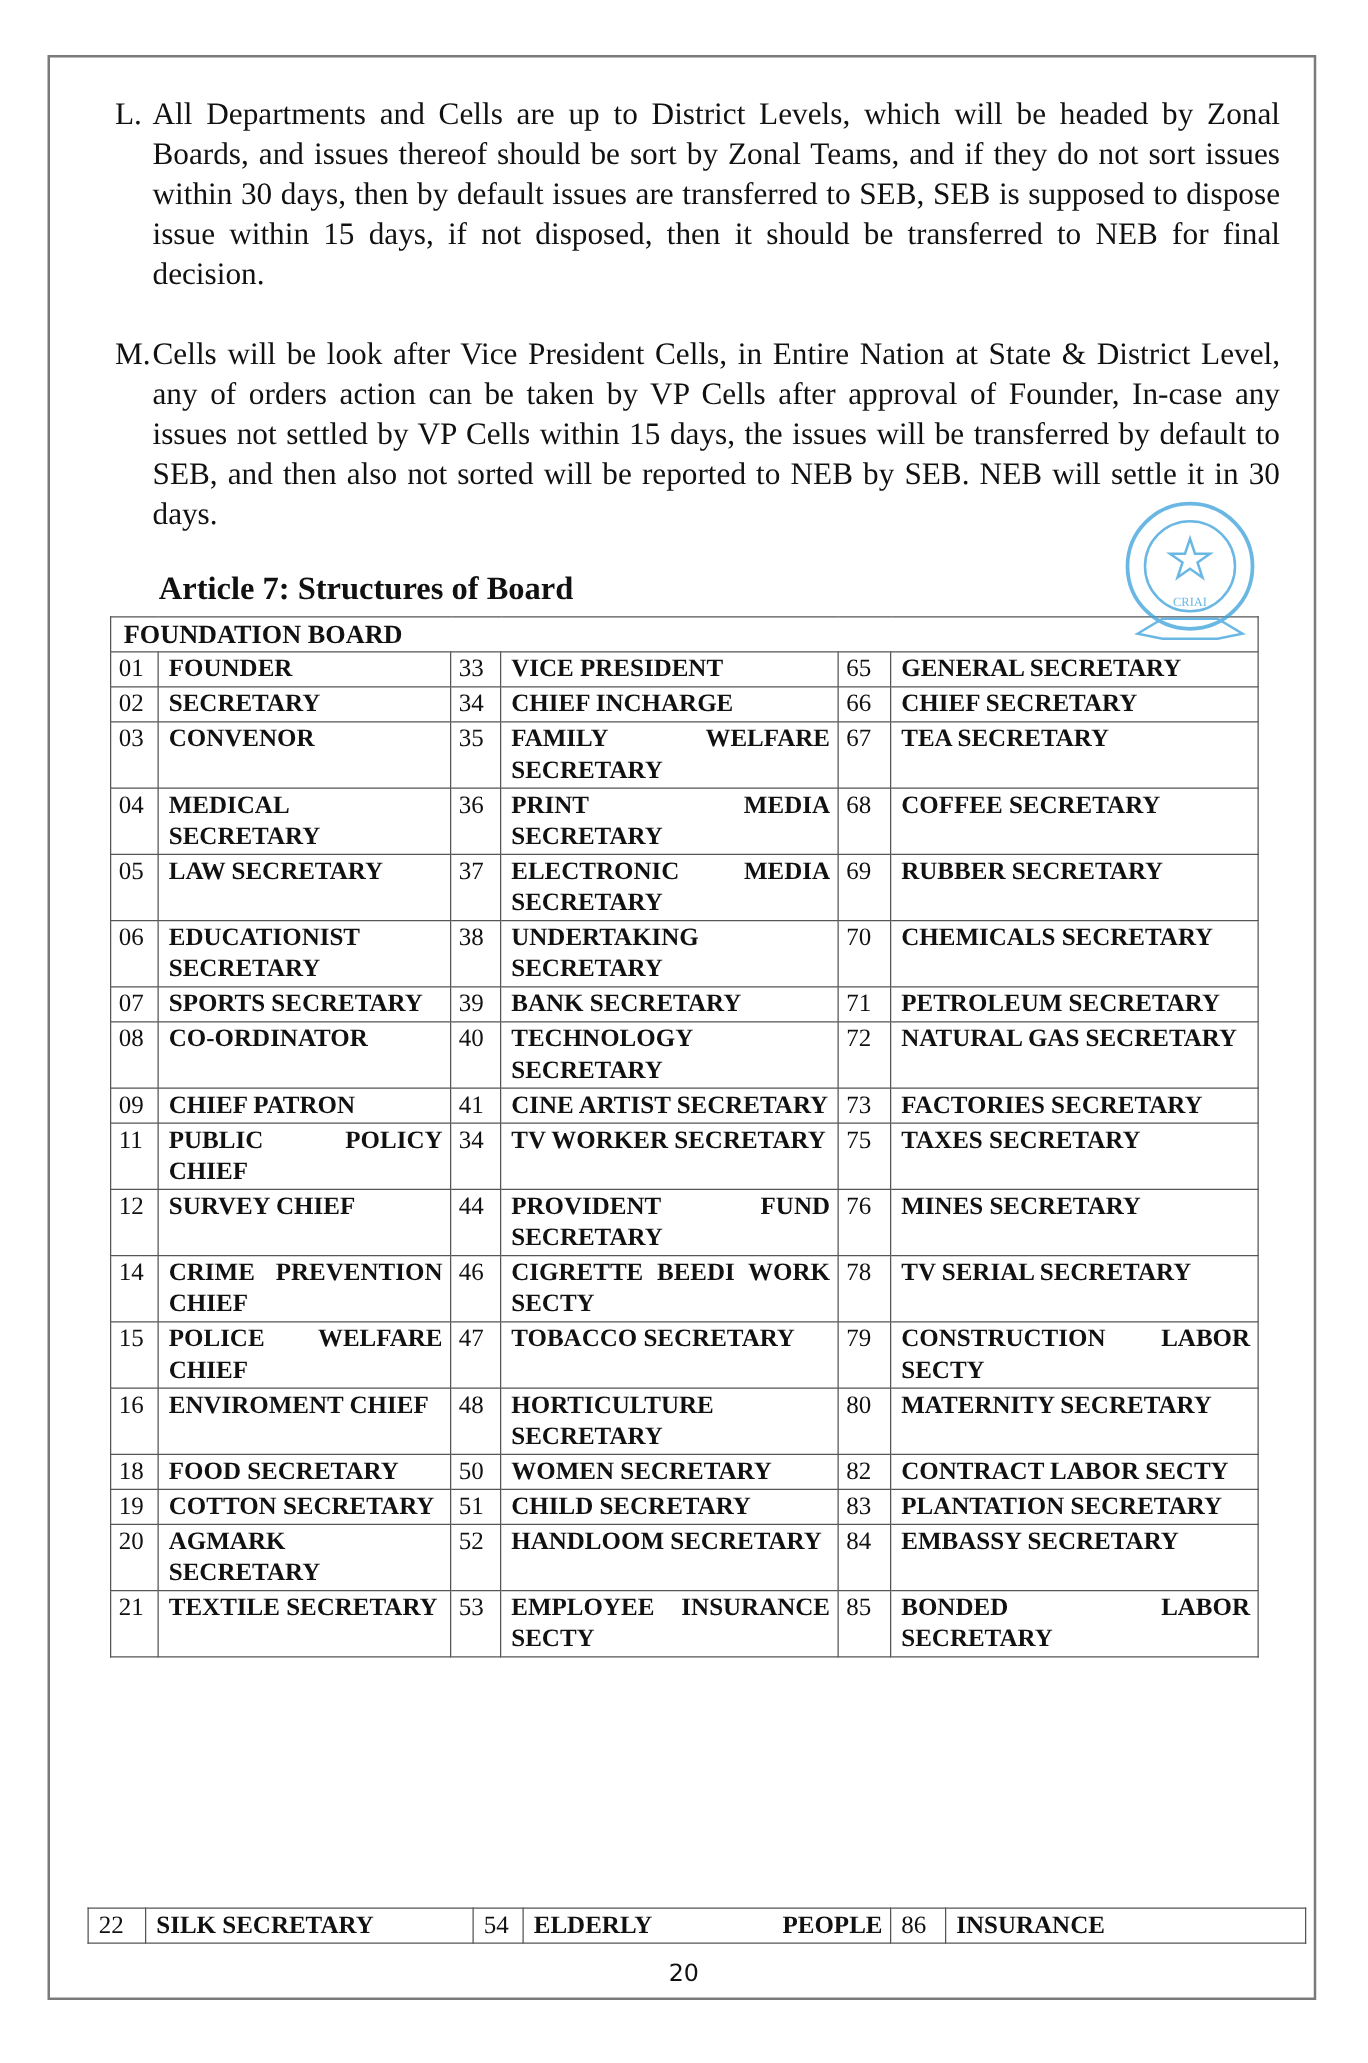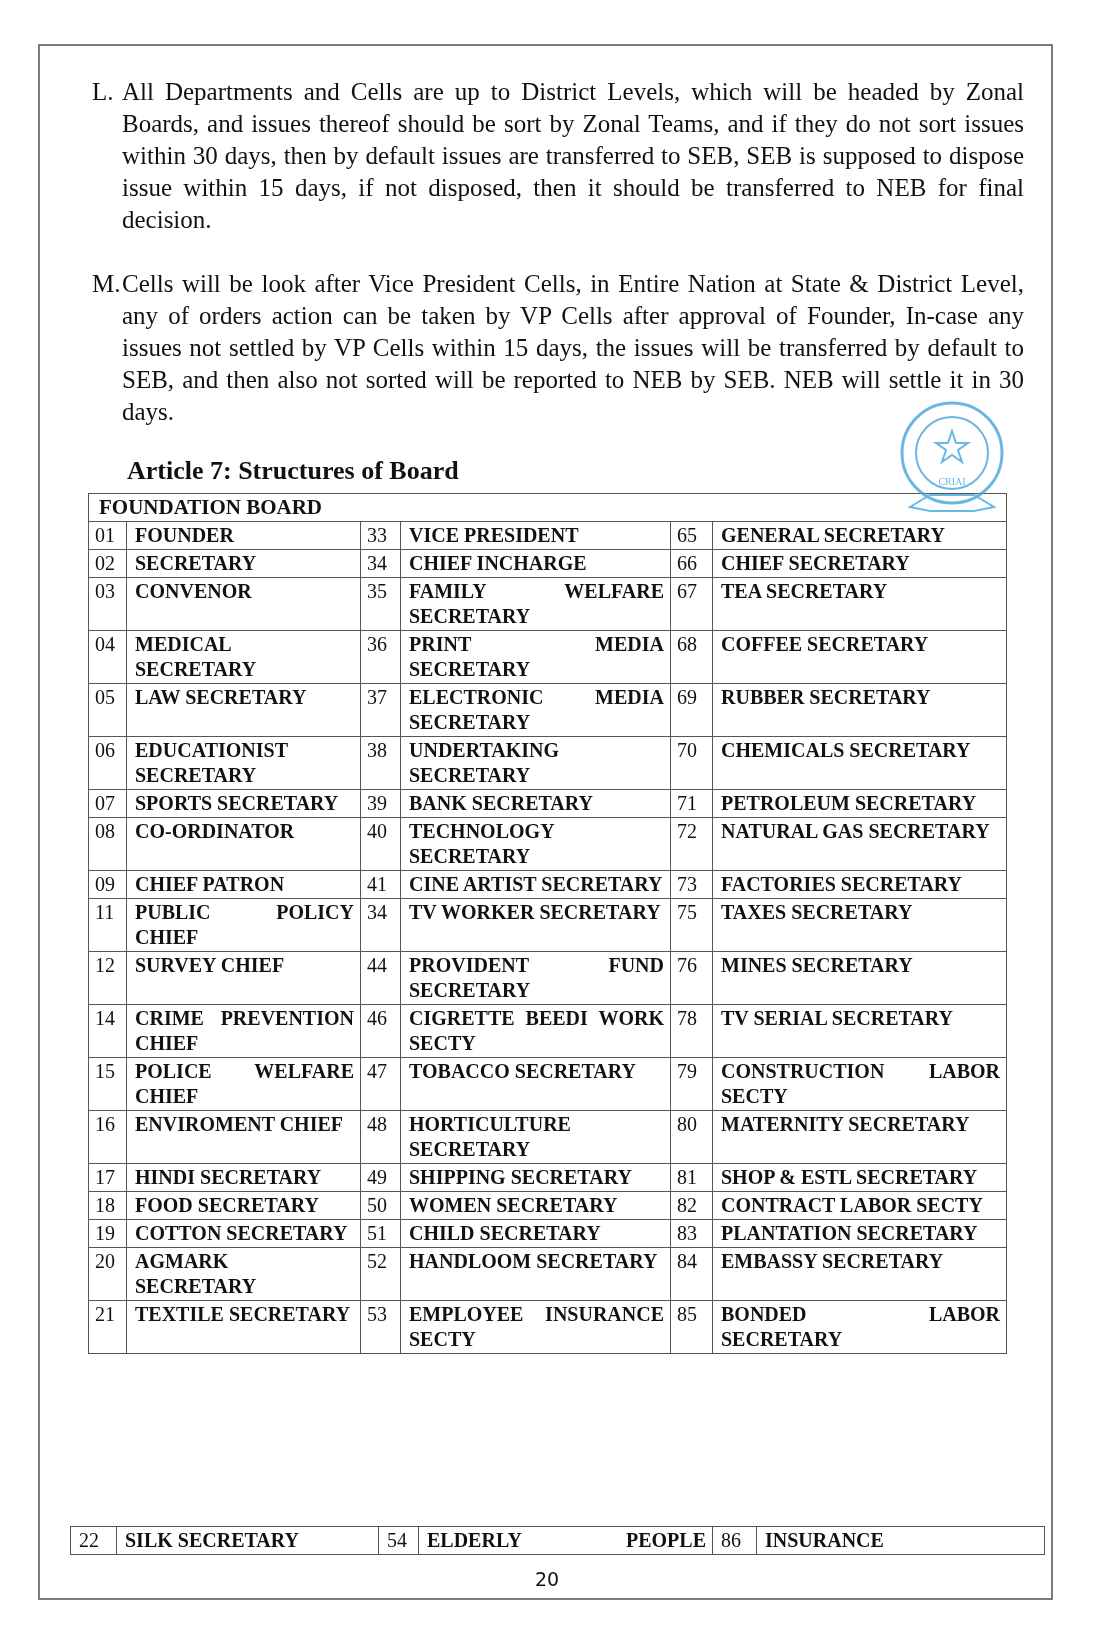--- a/index.html
+++ b/index.html
@@ -196,28 +196,20 @@
       </tr>
       <tr>
         <td class="num">16</td>
         <td class="name">ENVIROMENT CHIEF</td>
         <td class="num">48</td>
         <td class="name">HORTICULTURE SECRETARY</td>
         <td class="num">80</td>
         <td class="name">MATERNITY SECRETARY</td>
       </tr>
       <tr>
-        <td class="num">17</td>
-        <td class="name">HINDI SECRETARY</td>
-        <td class="num">49</td>
-        <td class="name">SHIPPING SECRETARY</td>
-        <td class="num">81</td>
-        <td class="name">SHOP &amp; ESTL SECRETARY</td>
-      </tr>
-      <tr>
         <td class="num">18</td>
         <td class="name">FOOD SECRETARY</td>
         <td class="num">50</td>
         <td class="name">WOMEN SECRETARY</td>
         <td class="num">82</td>
         <td class="name">CONTRACT LABOR SECTY</td>
       </tr>
       <tr>
         <td class="num">19</td>
         <td class="name">COTTON SECRETARY</td>

